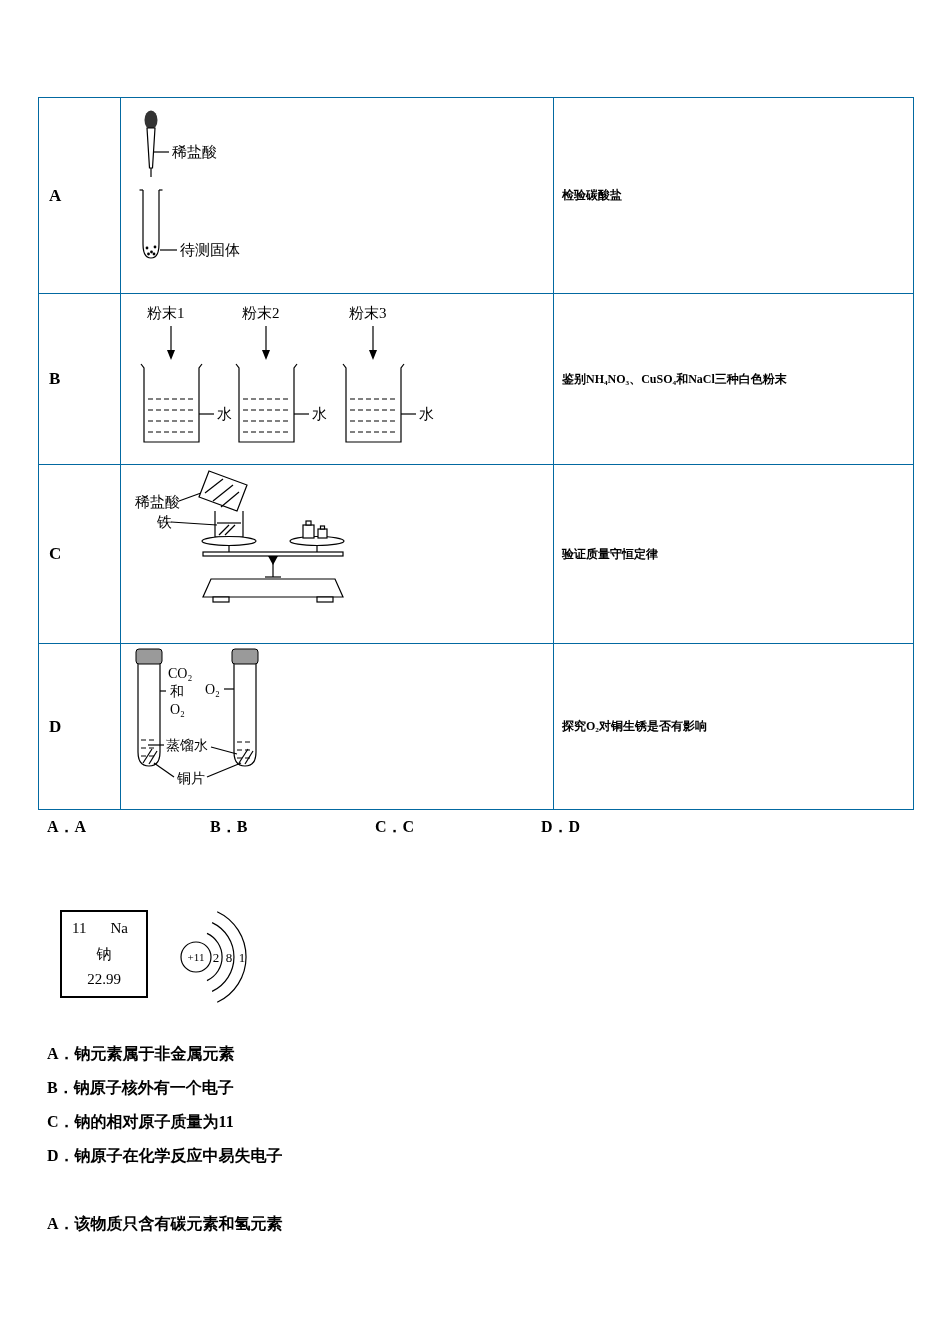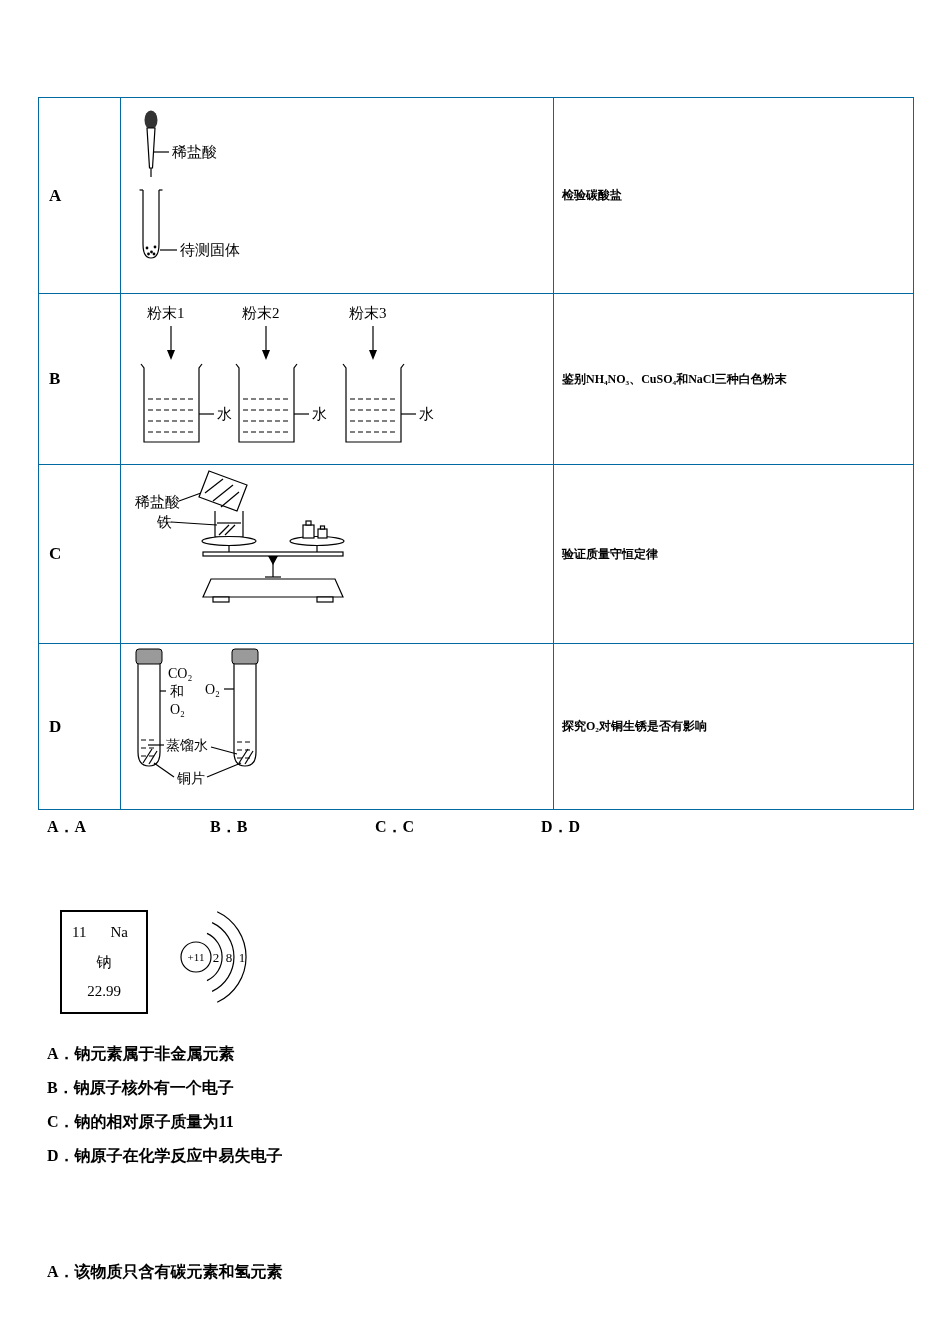--- a/index.html
+++ b/index.html
@@ -24,21 +24,21 @@
   svg { display:block; }
   svg .ln { stroke:#000; stroke-width:1.2; fill:none; }
   svg .shape { stroke:#000; stroke-width:1.2; fill:#fff; }
   svg .dash { stroke:#000; stroke-width:1; fill:none; stroke-dasharray:5 3; }
   svg text { font-family:"Liberation Serif","DejaVu Serif",serif; fill:#000; }
 
   .abs { position:absolute; white-space:nowrap; }
   .bold16 { font-weight:bold; font-size:16px; }
 
   .elem-box {
-    position:absolute; left:60px; top:910px; width:88px; height:104px;
+    position:absolute; left:60px; top:910px; width:88px; height:88px;
     border:2px solid #000; display:flex; flex-direction:column;
     align-items:center; justify-content:space-evenly; font-size:15px;
   }
   .elem-line1 { display:flex; width:100%; padding:0 18px 0 10px; justify-content:space-between; }
 </style>
 </head>
 <body>
 
 <div class="page">
 
@@ -237,15 +237,15 @@
     <text x="44" y="57" font-size="13" text-anchor="middle">2</text>
     <text x="57" y="57" font-size="13" text-anchor="middle">8</text>
     <text x="70" y="57" font-size="13" text-anchor="middle">1</text>
   </svg>
 
   <div class="abs bold16" style="left:47px; top:1044px;">A．钠元素属于非金属元素</div>
   <div class="abs bold16" style="left:47px; top:1078px;">B．钠原子核外有一个电子</div>
   <div class="abs bold16" style="left:47px; top:1112px;">C．钠的相对原子质量为11</div>
   <div class="abs bold16" style="left:47px; top:1146px;">D．钠原子在化学反应中易失电子</div>
 
-  <div class="abs bold16" style="left:47px; top:1214px;margin-top:48px;">A．该物质只含有碳元素和氢元素</div>
+  <div class="abs bold16" style="left:47px; top:1214px;">A．该物质只含有碳元素和氢元素</div>
 
 </div>
 
 </body></html>

